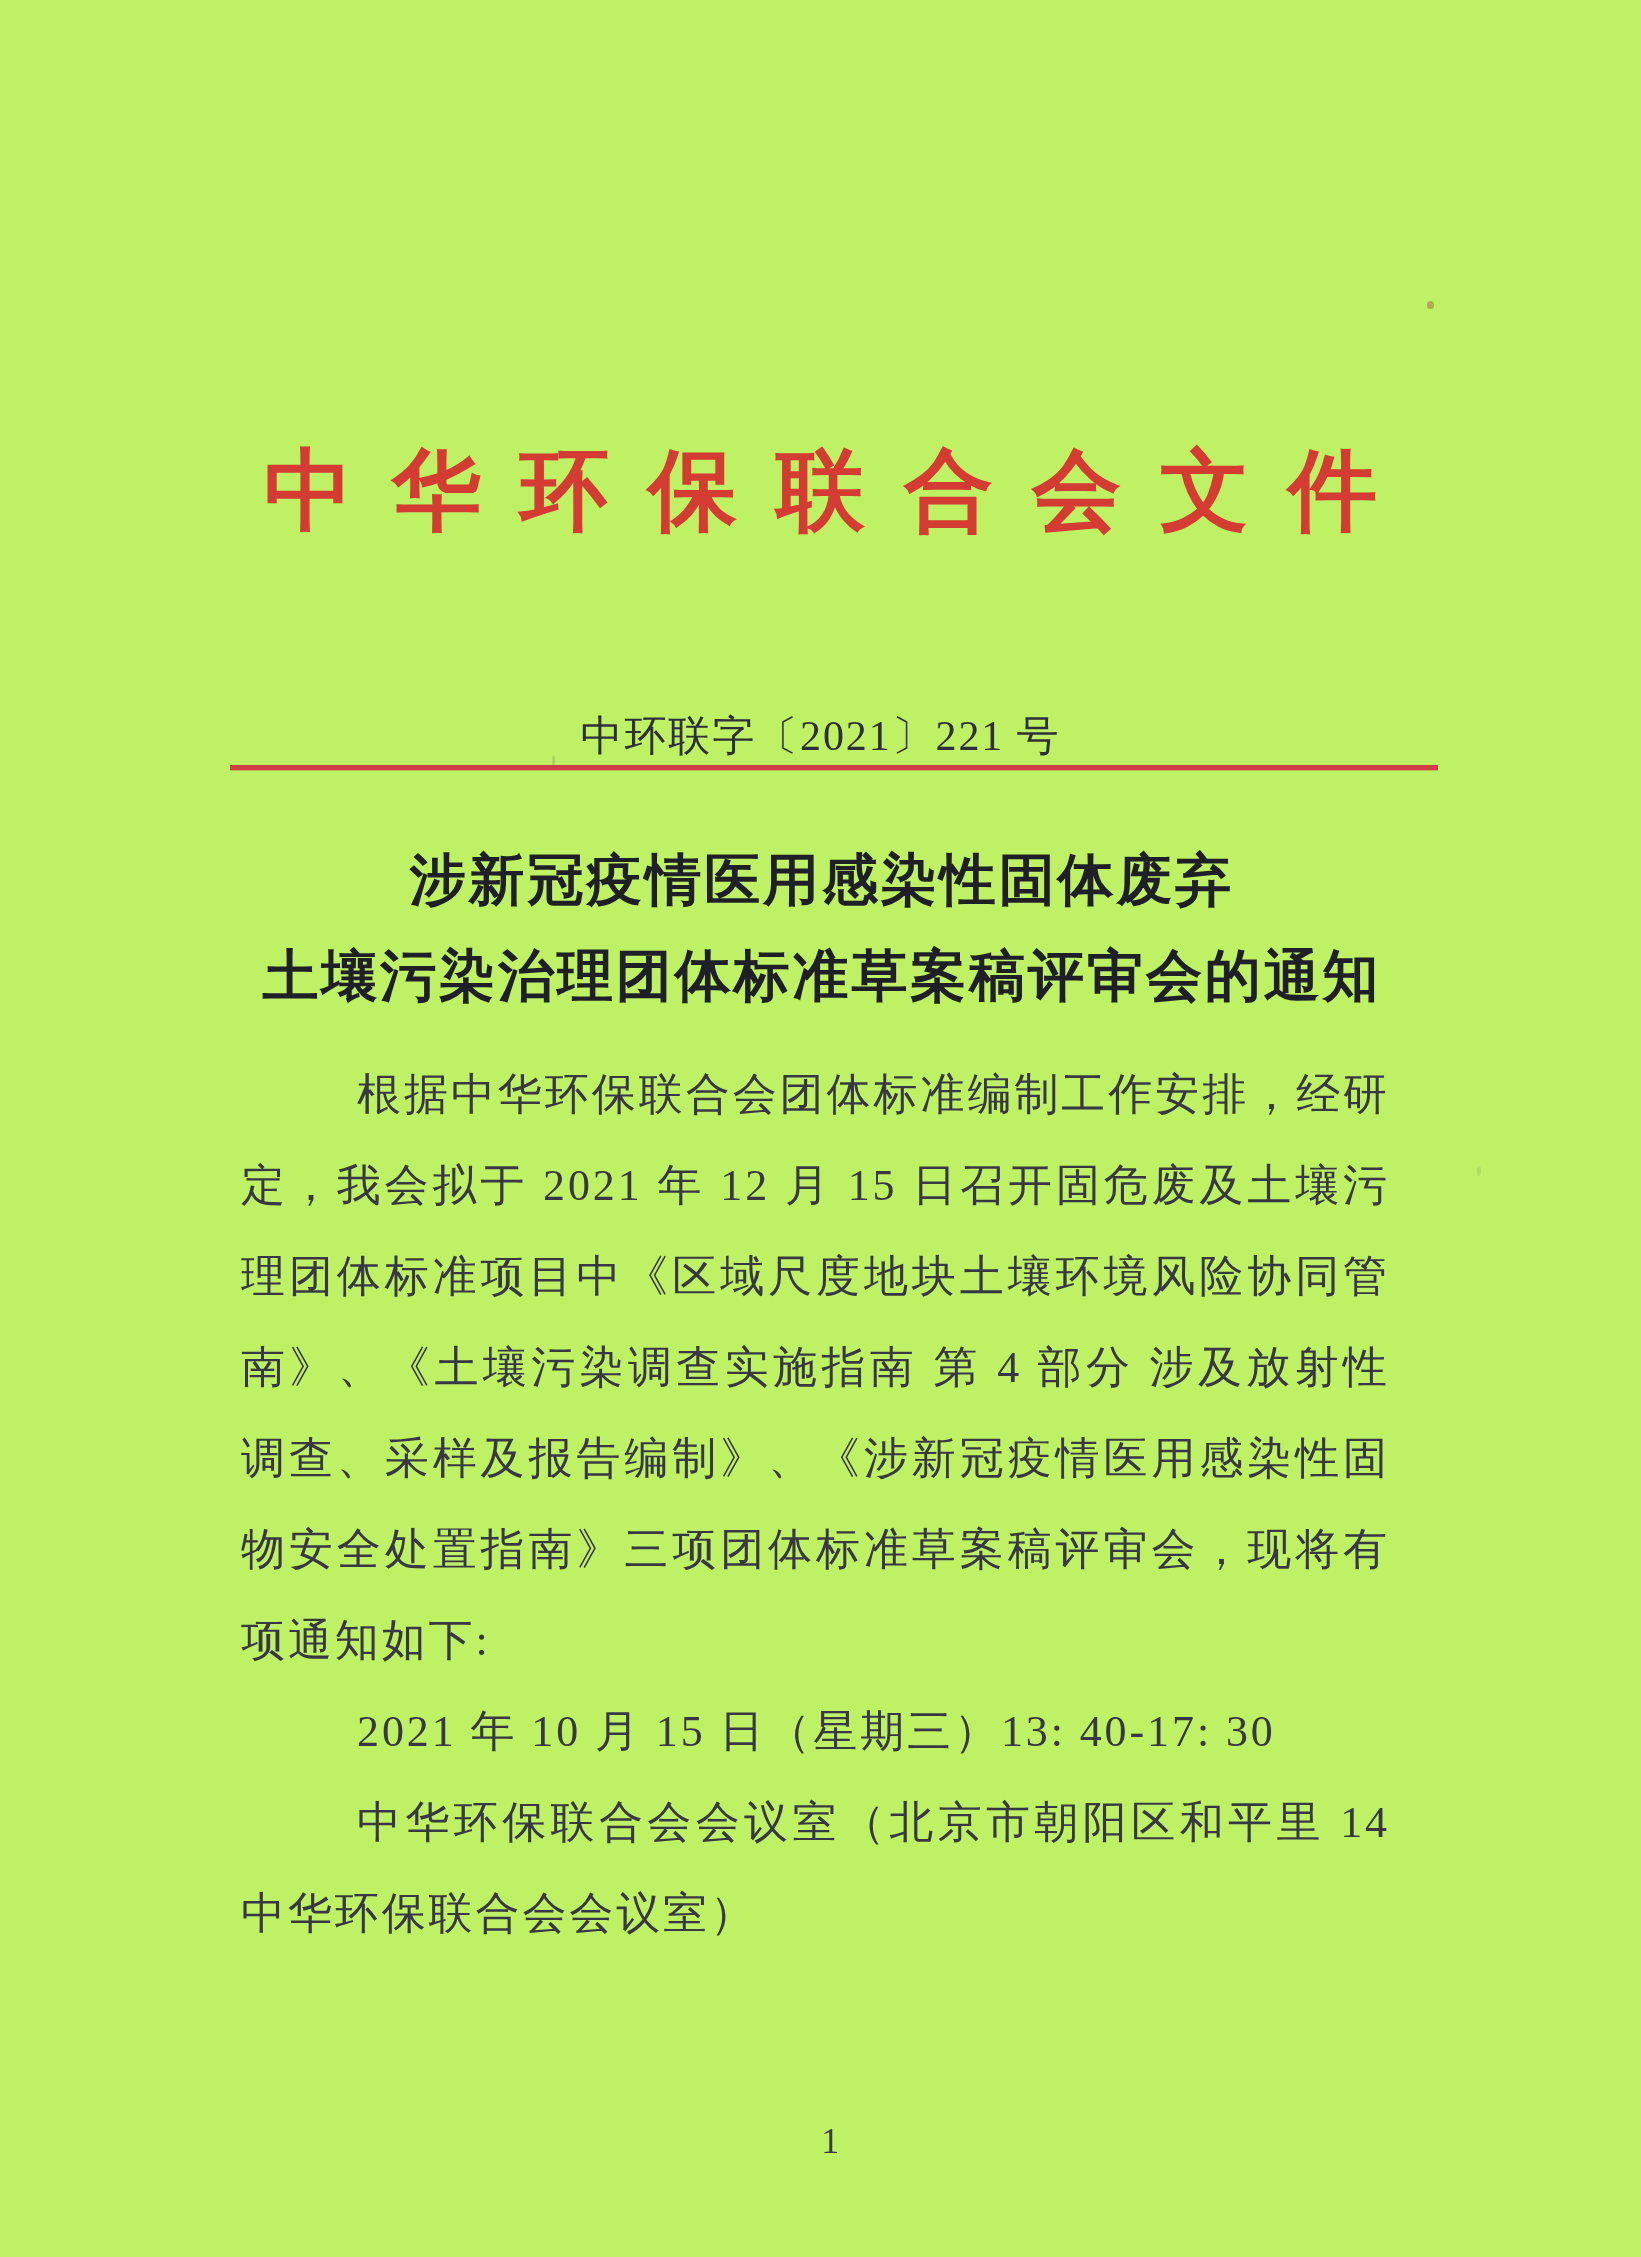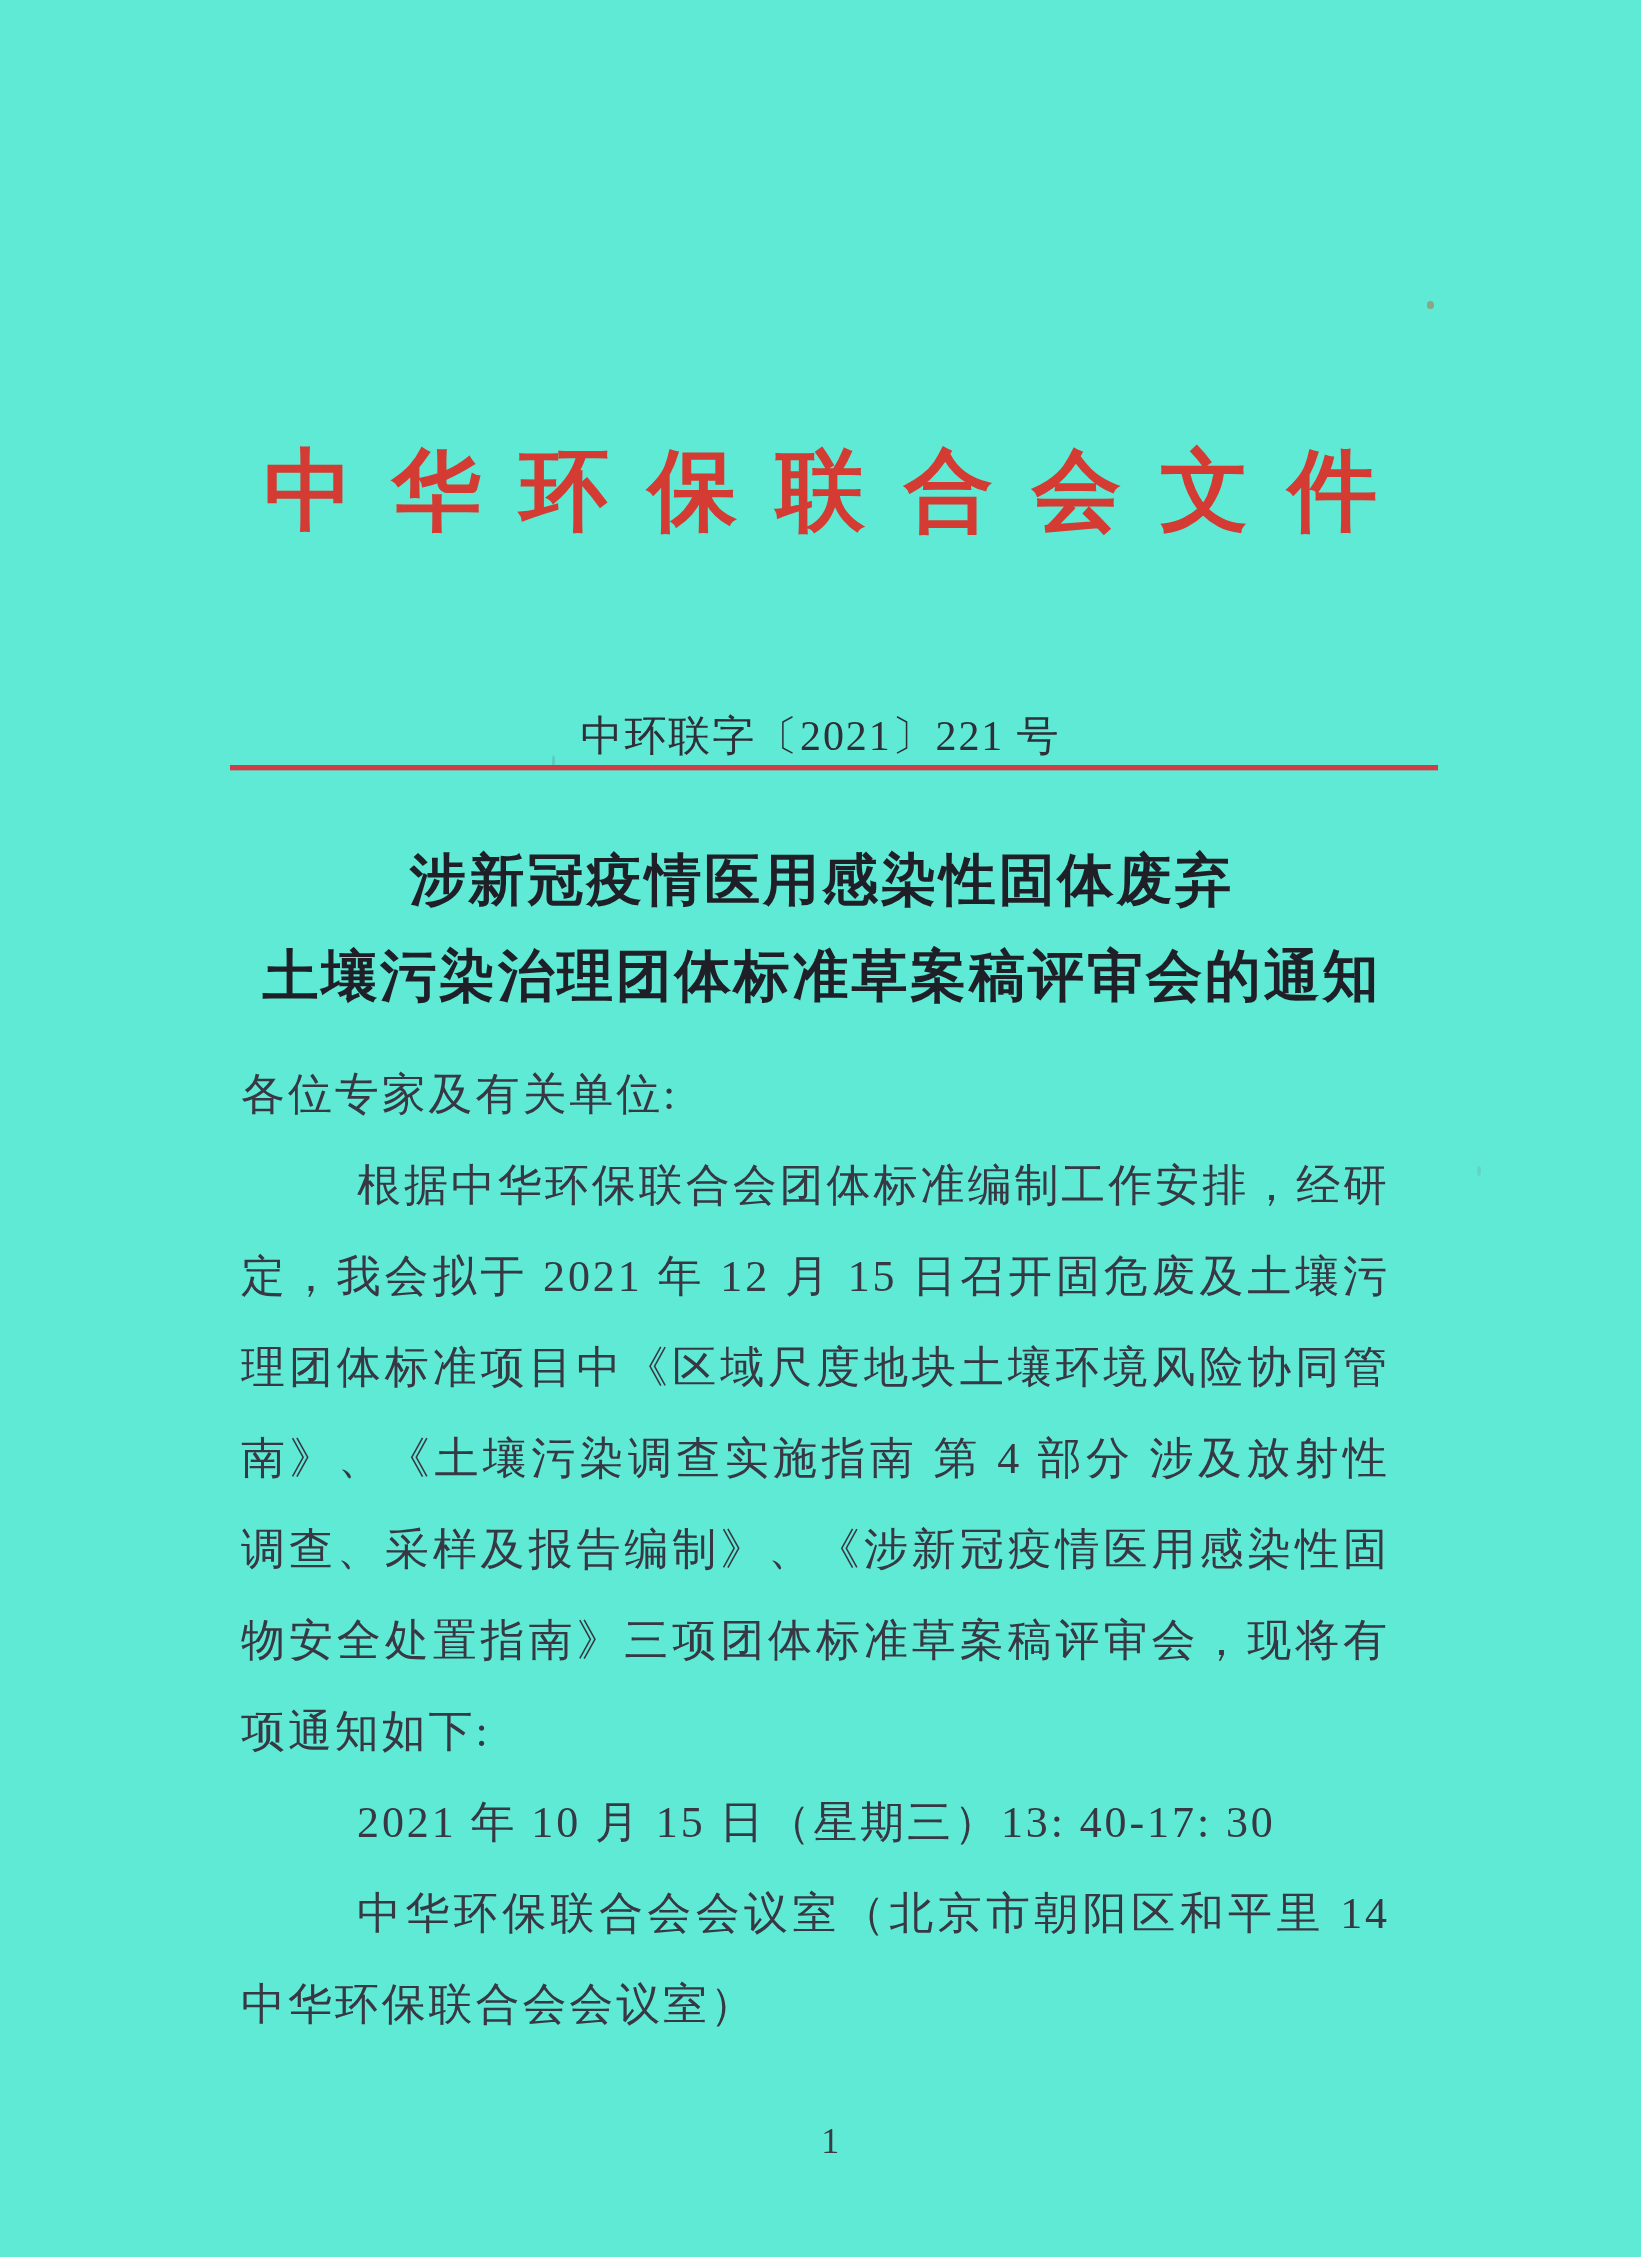--- a/index.html
+++ b/index.html
@@ -5,21 +5,21 @@
   html, body {
     margin: 0;
     padding: 0;
     background: #e8e8e8;
   }
   .page {
     position: relative;
     width: 1641px;
     height: 2257px;
     margin: 0 auto;
-    background: #5eead4;
+    background: #bef264;
     overflow: hidden;
     font-family: "Liberation Serif", "DejaVu Serif", serif;
   }
 
   
   .letterhead {
     position: absolute;
     top: 433px;
     left: 0;
     width: 100%;
@@ -140,21 +140,20 @@
   <div class="doc-number">中环联字〔2021〕221 号</div>
 
   <div class="red-rule"></div>
 
   <div class="notice-title">
     <div>涉新冠疫情医用感染性固体废弃</div>
     <div>土壤污染治理团体标准草案稿评审会的通知</div>
   </div>
 
   <div class="body-block">
-    <div class="line">各位专家及有关单位:</div>
 
     <div class="line indent fill">根据中华环保联合会团体标准编制工作安排，经研究决</div>
     <div class="line fill">定，我会拟于 2021 年 12 月 15 日召开固危废及土壤污染治</div>
     <div class="line fill">理团体标准项目中《区域尺度地块土壤环境风险协同管控指</div>
     <div class="line fill">南》、《土壤污染调查实施指南 第 4 部分 涉及放射性污染</div>
     <div class="line fill">调查、采样及报告编制》、《涉新冠疫情医用感染性固体废弃</div>
     <div class="line fill">物安全处置指南》三项团体标准草案稿评审会，现将有关事</div>
     <div class="line">项通知如下:</div>
 
 

